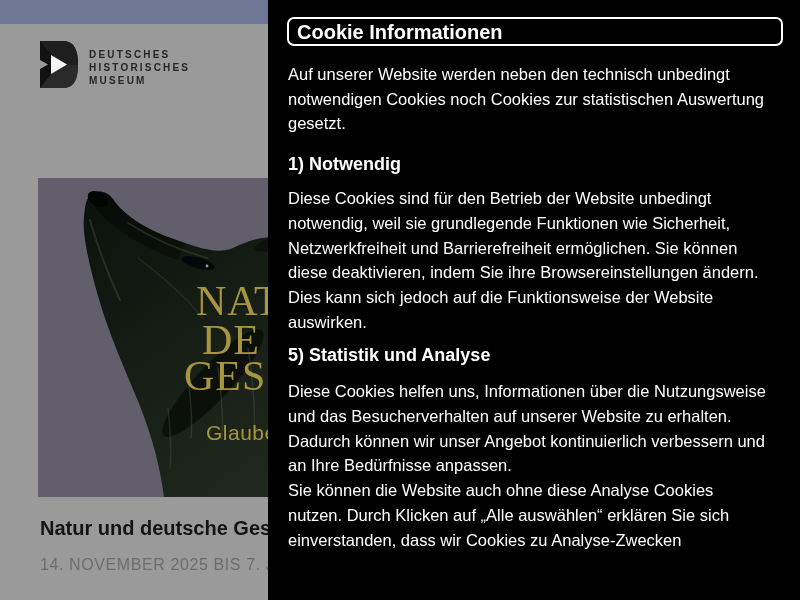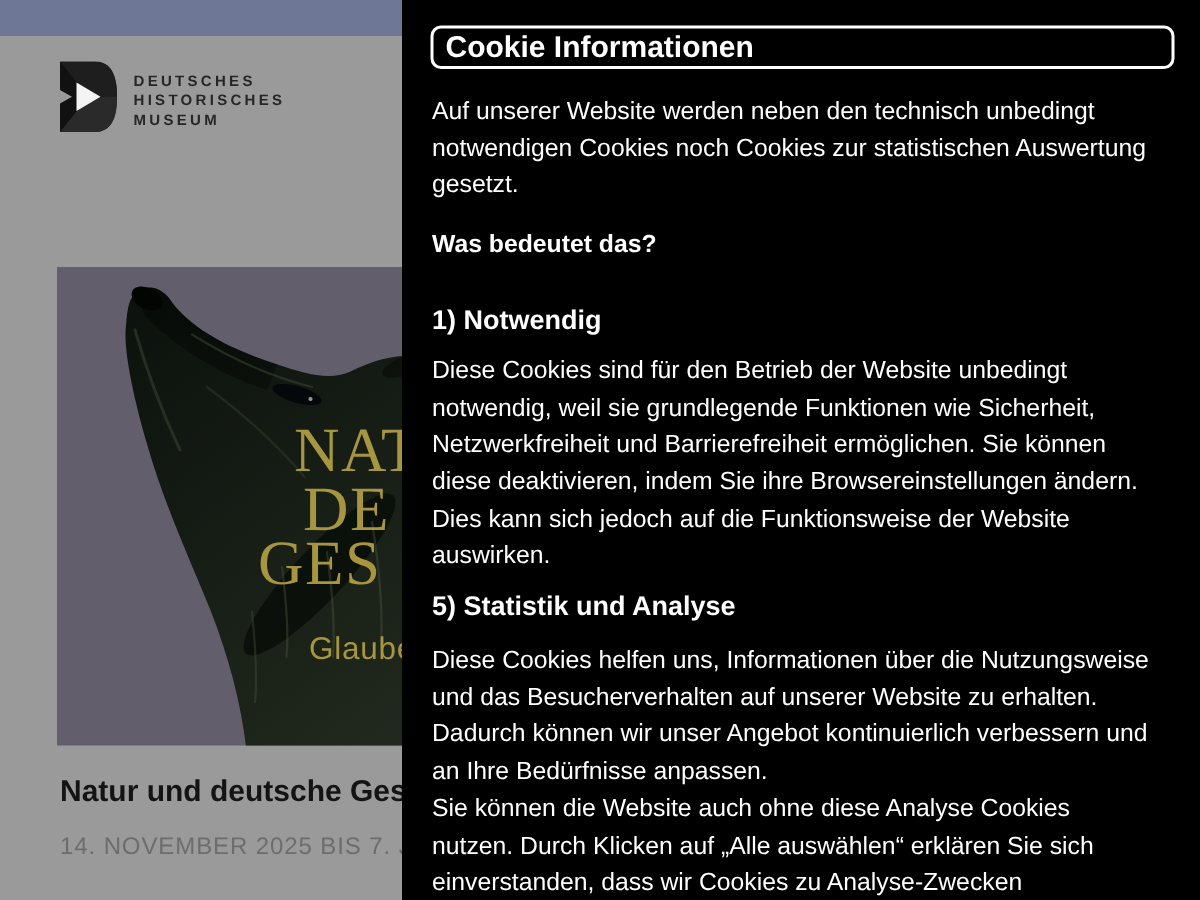--- a/index.html
+++ b/index.html
@@ -87,32 +87,31 @@
         <path d="M52 42 Q64 84 82 122" stroke="#4a523e" stroke-width="2" opacity="0.4"></path>
         <path d="M150 200 q5 40 3 60" stroke="#46503c" stroke-width="1.5" opacity="0.45"></path>
         <path d="M180 190 q6 45 4 70" stroke="#46503c" stroke-width="1.5" opacity="0.45"></path>
         <path d="M210 170 q8 50 6 85" stroke="#46503c" stroke-width="1.5" opacity="0.45"></path>
         <path d="M240 150 q10 55 8 95" stroke="#46503c" stroke-width="1.5" opacity="0.4"></path>
         <path d="M130 230 q4 40 2 60" stroke="#46503c" stroke-width="1.5" opacity="0.4"></path>
       </g>
     </svg>
     <div class="poster-line" style="left:158px;top:102px;">NAT</div>
     <div class="poster-line" style="left:164px;top:141px;text-align:right;">DE</div>
-    <div class="poster-line" style="left:134px;top:177px;">GES</div>
+    <div class="poster-line" style="left:146px;top:177px;">GES</div>
     <div class="poster-sub" style="left:168px;top:243px;">Glaube</div>
   </div>
 
   <div class="exh-title">Natur und deutsche Gesc</div>
   <div class="exh-date">14. NOVEMBER 2025 BIS 7. J</div>
 </div>
 
 <aside class="dialog">
   <div class="dialog-title-box">
     <h1 class="dialog-title">Cookie Informationen</h1>
   </div>
   <p class="d-intro">Auf unserer Website werden neben den technisch unbedingt notwendigen Cookies noch Cookies zur statistischen Auswertung gesetzt.</p>
-  <h4 class="d-q">Was bedeutet das?</h4>
   <h3 class="d-h d-h1">1) Notwendig</h3>
   <p>Diese Cookies sind für den Betrieb der Website unbedingt notwendig, weil sie grundlegende Funktionen wie Sicherheit, Netzwerkfreiheit und Barrierefreiheit ermöglichen. Sie können diese deaktivieren, indem Sie ihre Browsereinstellungen ändern. Dies kann sich jedoch auf die Funktionsweise der Website auswirken.</p>
   <h3 class="d-h d-h2">5) Statistik und Analyse</h3>
   <p>Diese Cookies helfen uns, Informationen über die Nutzungsweise und das Besucherverhalten auf unserer Website zu erhalten. Dadurch können wir unser Angebot kontinuierlich verbessern und an Ihre Bedürfnisse anpassen.
 Sie können die Website auch ohne diese Analyse Cookies nutzen. Durch Klicken auf „Alle auswählen“ erklären Sie sich einverstanden, dass wir Cookies zu Analyse-Zwecken</p>
 </aside>
 
 </body></html>

